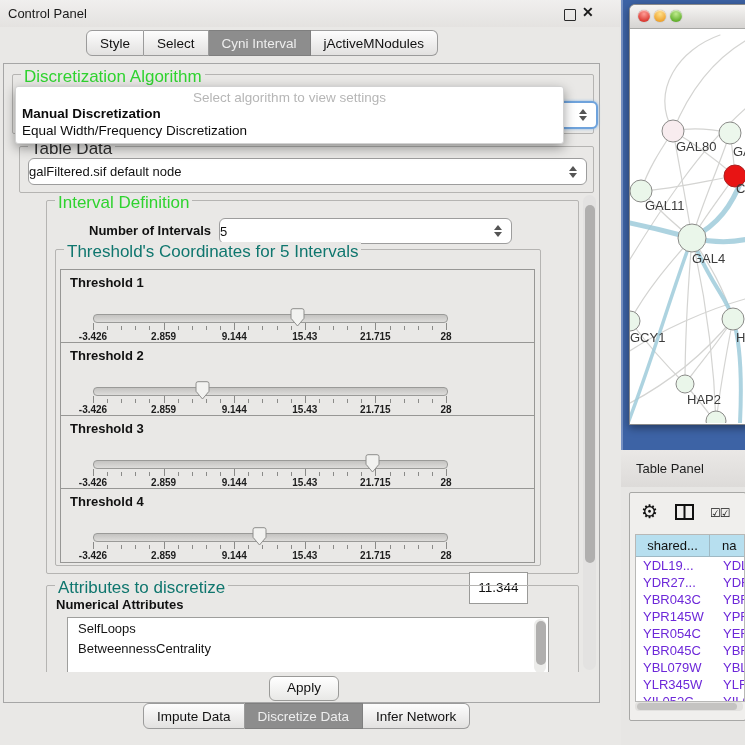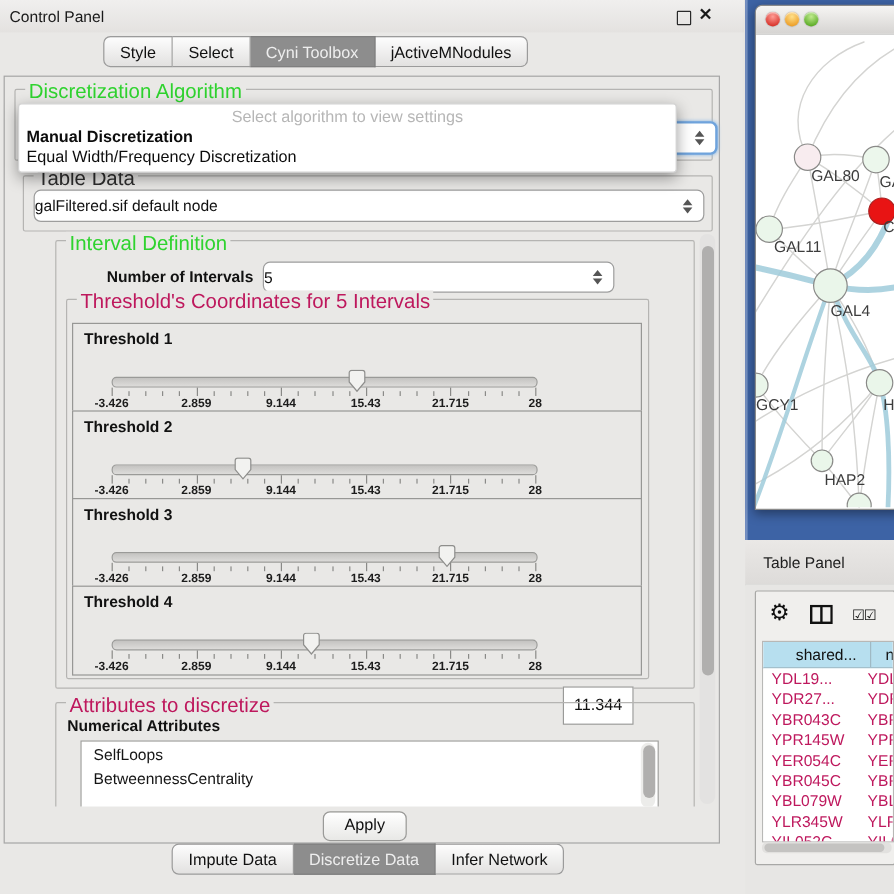--- a/index.html
+++ b/index.html
@@ -16,21 +16,21 @@
   #bottom-tabs{left:143px;top:703px;}
   .seg{display:flex;align-items:center;gap:5px;padding:0 13px;font-size:13.5px;color:#111;
        background:linear-gradient(#fdfdfd,#e2e1e0);border:1px solid #9b9b9b;border-left:none;cursor:pointer;}
   .seg:first-child{border-left:1px solid #9b9b9b;border-radius:6px 0 0 6px;}
   .seg:last-child{border-radius:0 6px 6px 0;}
   .seg.active{background:#8d8d8d;color:#eeeeee;border-color:#7f7f7f;}
   #cp-frame{left:3px;top:63px;width:595px;height:638px;border:1px solid #a6a6a6;background:#e9e8e6;}
   .group{position:absolute;border:1px solid #b5b4b2;border-radius:2px;}
   .gtitle{position:absolute;top:-8px;left:8px;background:#e9e8e6;padding:0 3px;font-size:17px;}
   .gtitle.green{color:#2fd32f;}
-  .gtitle.blue{color:#be185d;}
+  .gtitle.blue{color:#0f766e;}
   .gtitle.plain{color:#2e2e2e;}
   .combo{position:absolute;background:#fff;border:1px solid #9d9d9d;border-radius:6px;
          font-size:13px;color:#111;display:flex;align-items:center;cursor:pointer;}
   .combo .val{}
   .stepper{position:absolute;right:9px;top:50%;transform:translateY(-50%);}
   .stepper .up{width:0;height:0;border-left:4px solid transparent;border-right:4px solid transparent;border-bottom:5px solid #555;margin-bottom:2px;}
   .stepper .dn{width:0;height:0;border-left:4px solid transparent;border-right:4px solid transparent;border-top:5px solid #555;}
   #algo-combo{left:16px;top:37px;width:574px;height:24px;border:2px solid #6fa3dc;box-shadow:0 0 3px #86b6e6;}
   #algo-popup{left:11px;top:22px;width:547px;height:56px;background:#fff;border:1px solid #d2d2d2;
               border-radius:3px;box-shadow:0 4px 12px rgba(0,0,0,.38);z-index:40;}
@@ -72,24 +72,24 @@
   #net-canvas{left:0;top:24px;width:118px;height:394px;overflow:hidden;background:#fff;}
   #tp-bar{left:621px;top:450px;width:124px;height:37px;background:linear-gradient(#eae8e6,#dddbd9);border-bottom:1px solid #c2c0be;}
   #tp-title{left:15px;top:11px;font-size:13px;color:#1e1e1e;}
   #tp-area{left:621px;top:487px;width:124px;height:258px;background:#e7e6e4;}
   #tp-inner{left:8px;top:5px;width:115px;height:227px;background:#f0efed;border:1px solid #a8a8a6;border-radius:2px;}
   #tp-toolbar{left:0;top:0;width:100%;height:40px;}
   #gear-icon{left:11px;top:9px;font-size:19px;color:#111;cursor:pointer;line-height:20px;}
   #cols-icon{left:45px;top:11px;cursor:pointer;}
   #checks-icon{left:80px;top:13px;font-size:12px;color:#111;letter-spacing:-1px;cursor:pointer;}
   #tp-table{left:5px;top:41px;width:108px;height:166px;overflow:hidden;background:#fff;border:1px solid #b8b8b6;}
-  .th-row{display:flex;height:21px;background:#b7dfef;border-bottom:1px solid #9fb9c4;padding-left:16px;}
+  .th-row{display:flex;height:21px;background:#b7dfef;border-bottom:1px solid #9fb9c4;}
   .th-cell{font-size:13px;color:#111;text-align:center;line-height:21px;border-right:1px solid #9fb9c4;overflow:hidden;white-space:nowrap;}
   .td-row{display:flex;height:17px;background:#fff;cursor:pointer;}
-  .td-cell{font-size:13px;color:#be185d;line-height:17px;padding-left:7px;overflow:hidden;white-space:nowrap;}
+  .td-cell{font-size:13px;color:#6d28d9;line-height:17px;padding-left:7px;overflow:hidden;white-space:nowrap;}
   .c1{width:73px;flex:none;}
   .c2{flex:1;}
   #tp-hscroll{left:5px;top:209px;width:108px;height:9px;background:#e2e1df;border-radius:4px;}
   #tp-hthumb{position:absolute;left:2px;top:1px;width:100px;height:7px;background:#c4c3c1;border-radius:4px;}
   svg text{font-family:"Liberation Sans",sans-serif;}
 </style>
 </head>
 <body>
 
 <div class="abs" id="cp-titlebar">
@@ -99,21 +99,21 @@
 </div>
 
 <div class="abs tabrow" id="top-tabs">
     <div class="seg">
       <span>Style</span>
     </div>
     <div class="seg">
       <span>Select</span>
     </div>
     <div class="seg active">
-      <span>Cyni Toolbox</span>
+      <span>Cyni Interval</span>
     </div>
     <div class="seg">
       <span>jActiveMNodules</span>
     </div>
   </div>
 
 <div class="abs" id="cp-frame">
 
   <div class="group" id="algo-group" style="left:8px;top:10px;width:580px;height:58px;">
     <span class="gtitle green">Discretization Algorithm</span>

